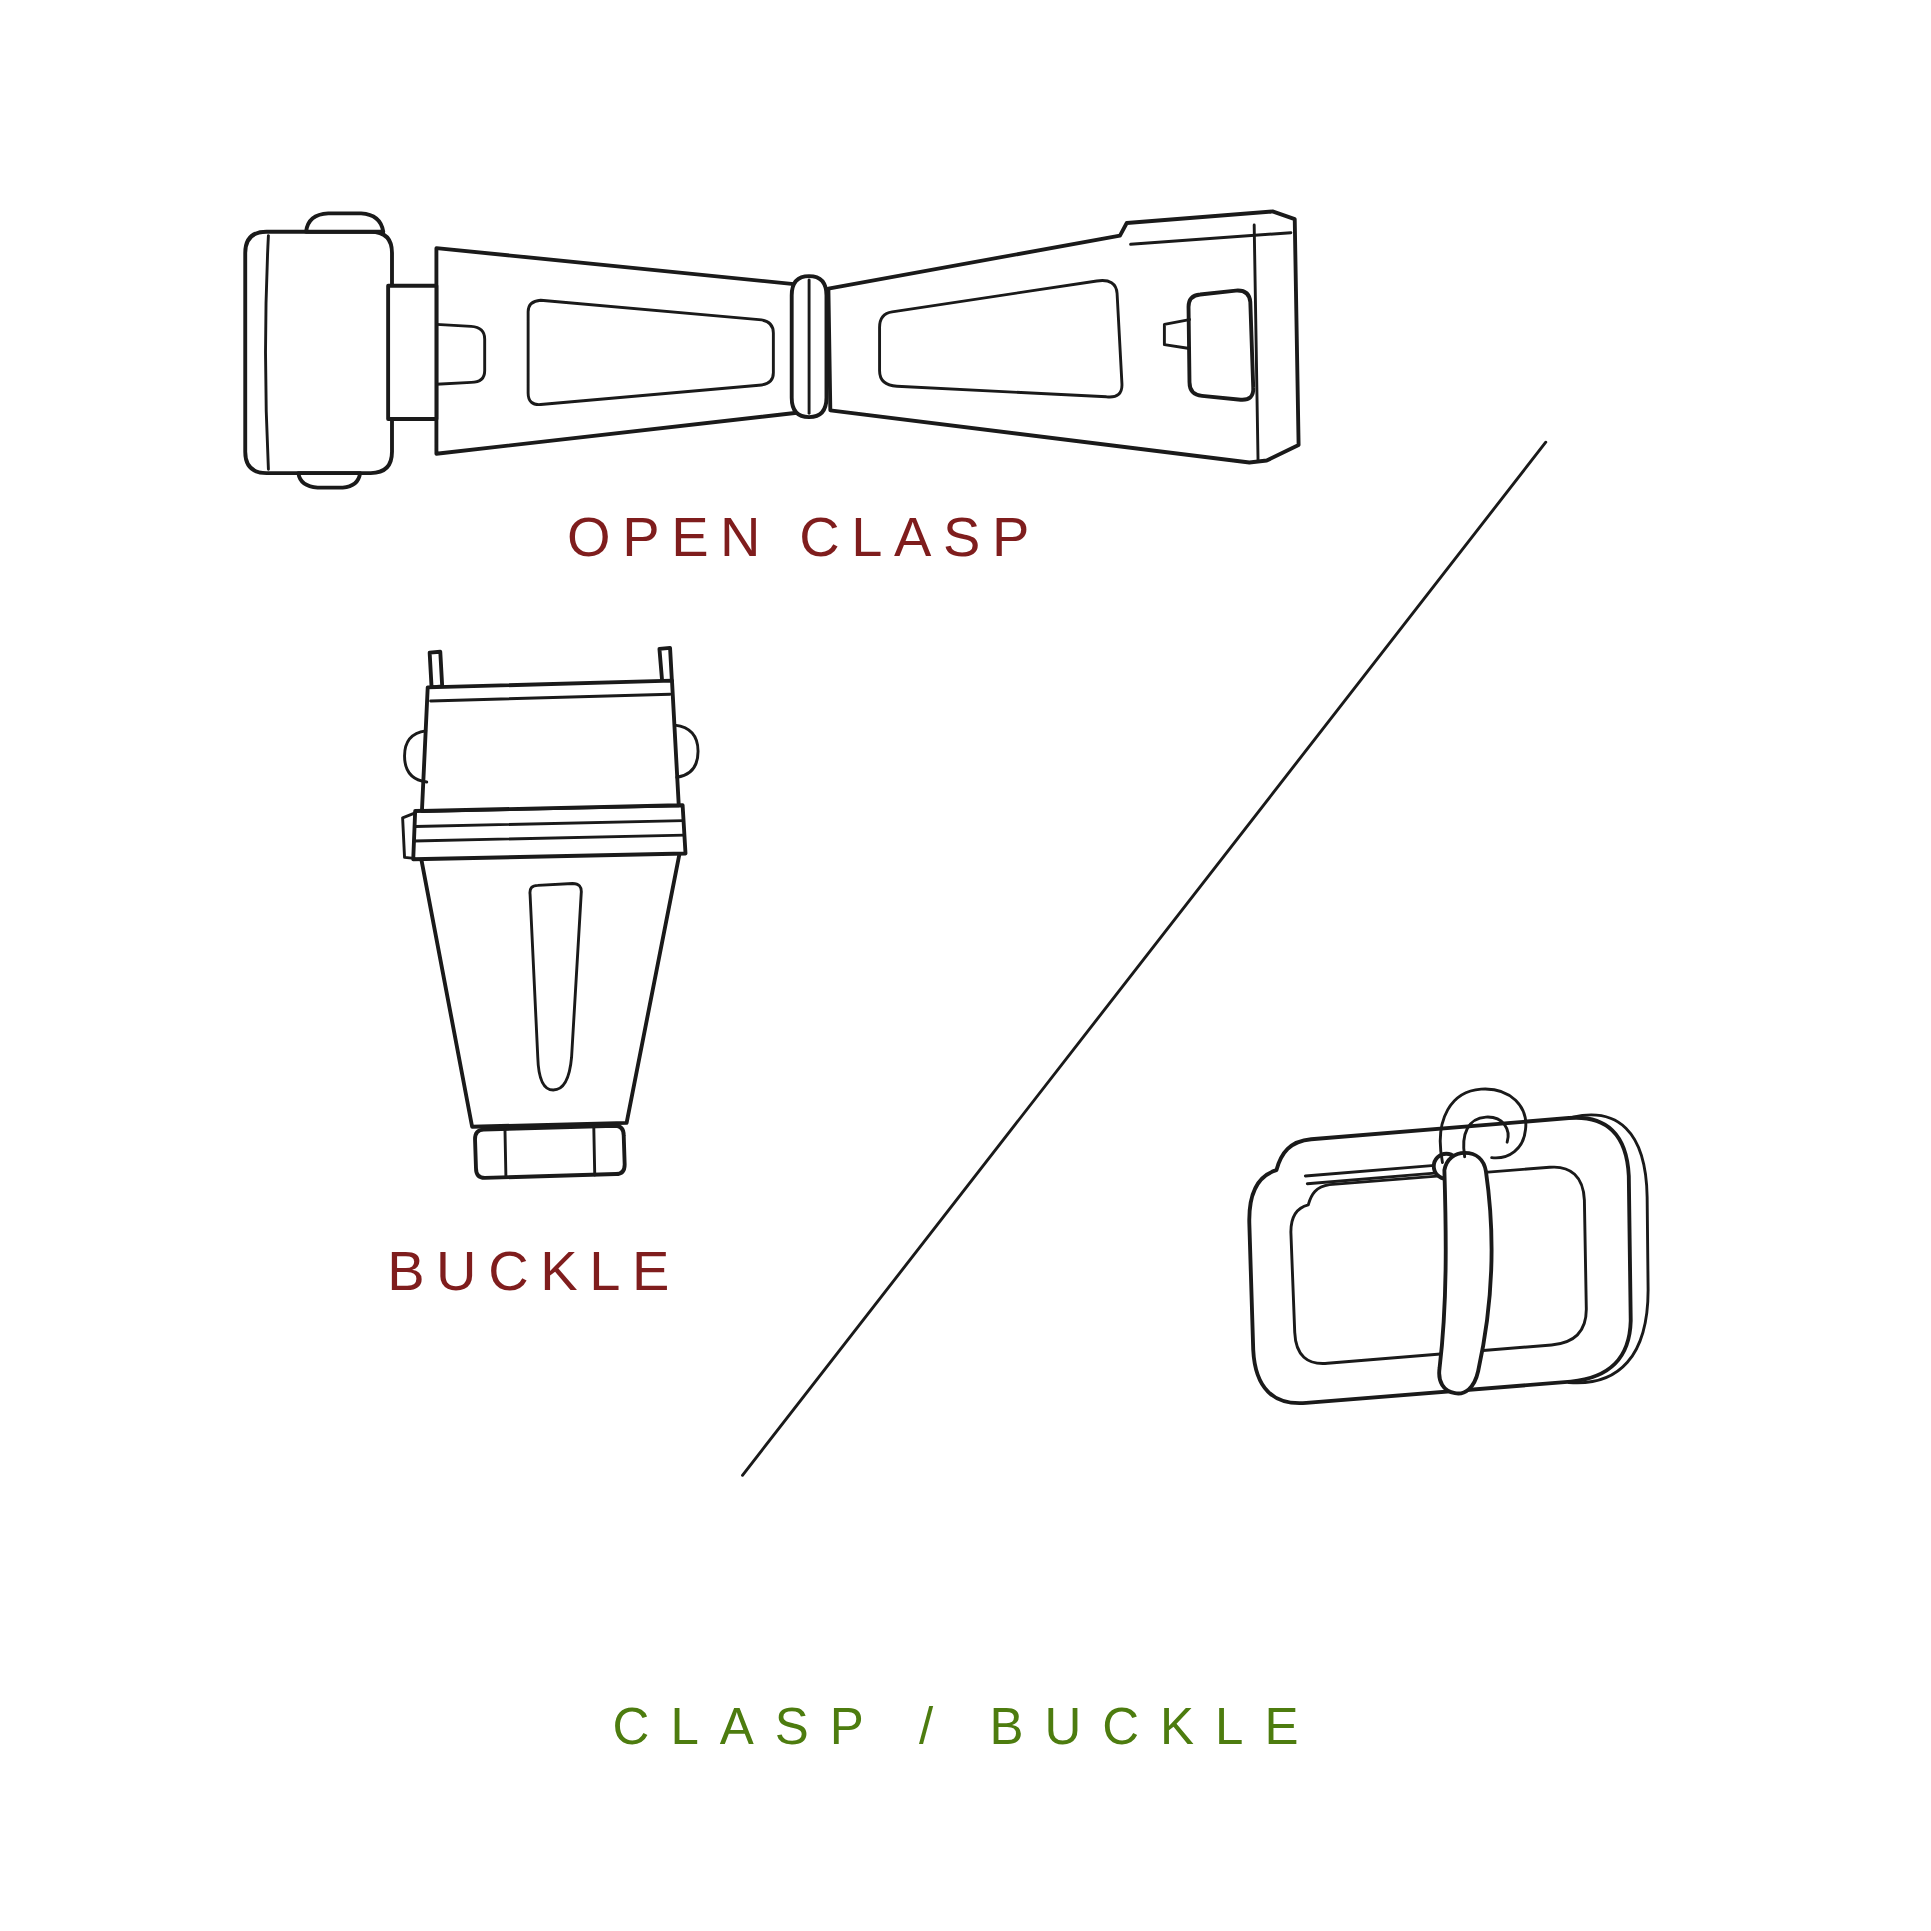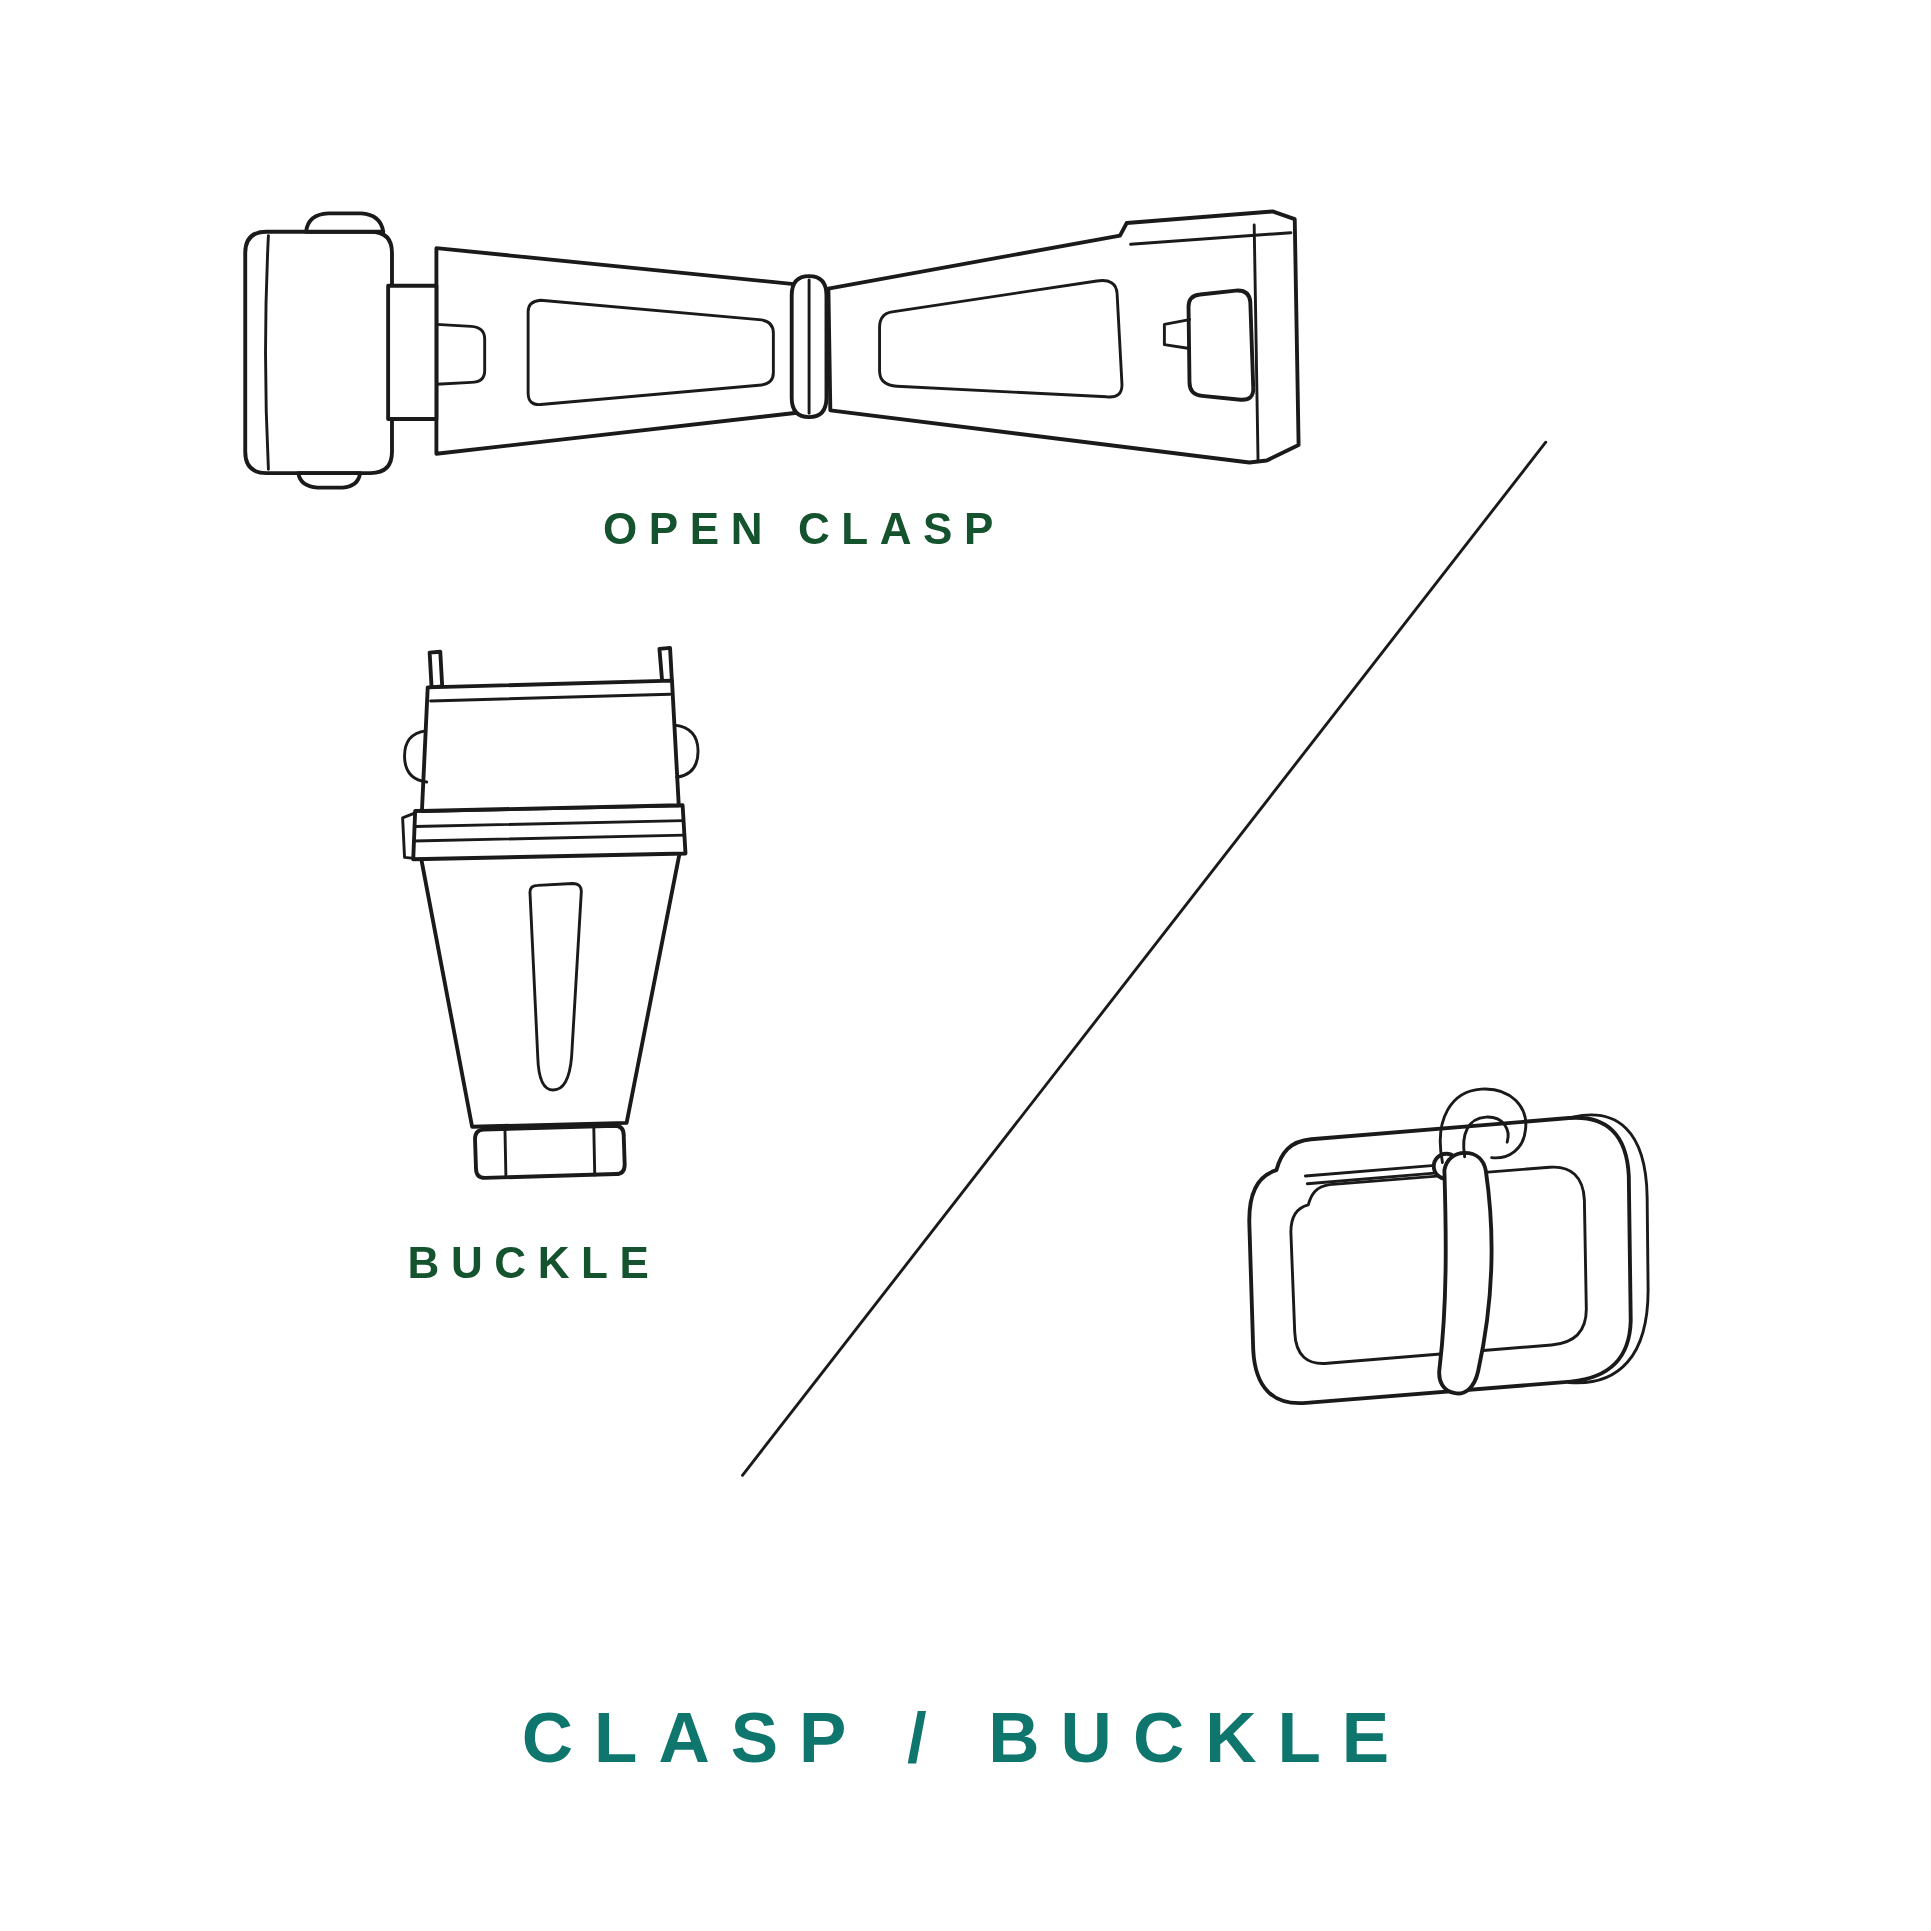--- a/index.html
+++ b/index.html
@@ -11,33 +11,32 @@
     overflow: hidden;
     font-family: "Liberation Sans", sans-serif;
   }
   svg.art { position: absolute; inset: 0; }
   
   .sf { fill: #ffffff; stroke: #1a1a1a; stroke-width: 4; stroke-linejoin: round; }
   .tn { fill: none;    stroke: #1a1a1a; stroke-width: 3; stroke-linecap: round; stroke-linejoin: round; }
   .label {
     position: absolute;
     transform: translateX(-50%);
-    font-size: 44px;
+    font-size: 56px;
     letter-spacing: 11.6px;
-    color: #14532d;
+    color: #7f1d1d;
     white-space: nowrap;
-    font-weight: bold;
   }
   .title {
     position: absolute;
     transform: translateX(-50%);
-    font-size: 71px;
+    font-size: 51px;
     letter-spacing: 21px;
-    font-weight: 700;
-    color: #0f766e;
+    font-weight: 400;
+    color: #4d7c0f;
     white-space: nowrap;
   }
 </style>
 </head>
 <body>
 
 <div class="canvas">
 
   <svg class="art" viewBox="0 0 2000 2000" width="1931" height="1931" aria-hidden="true">
 

